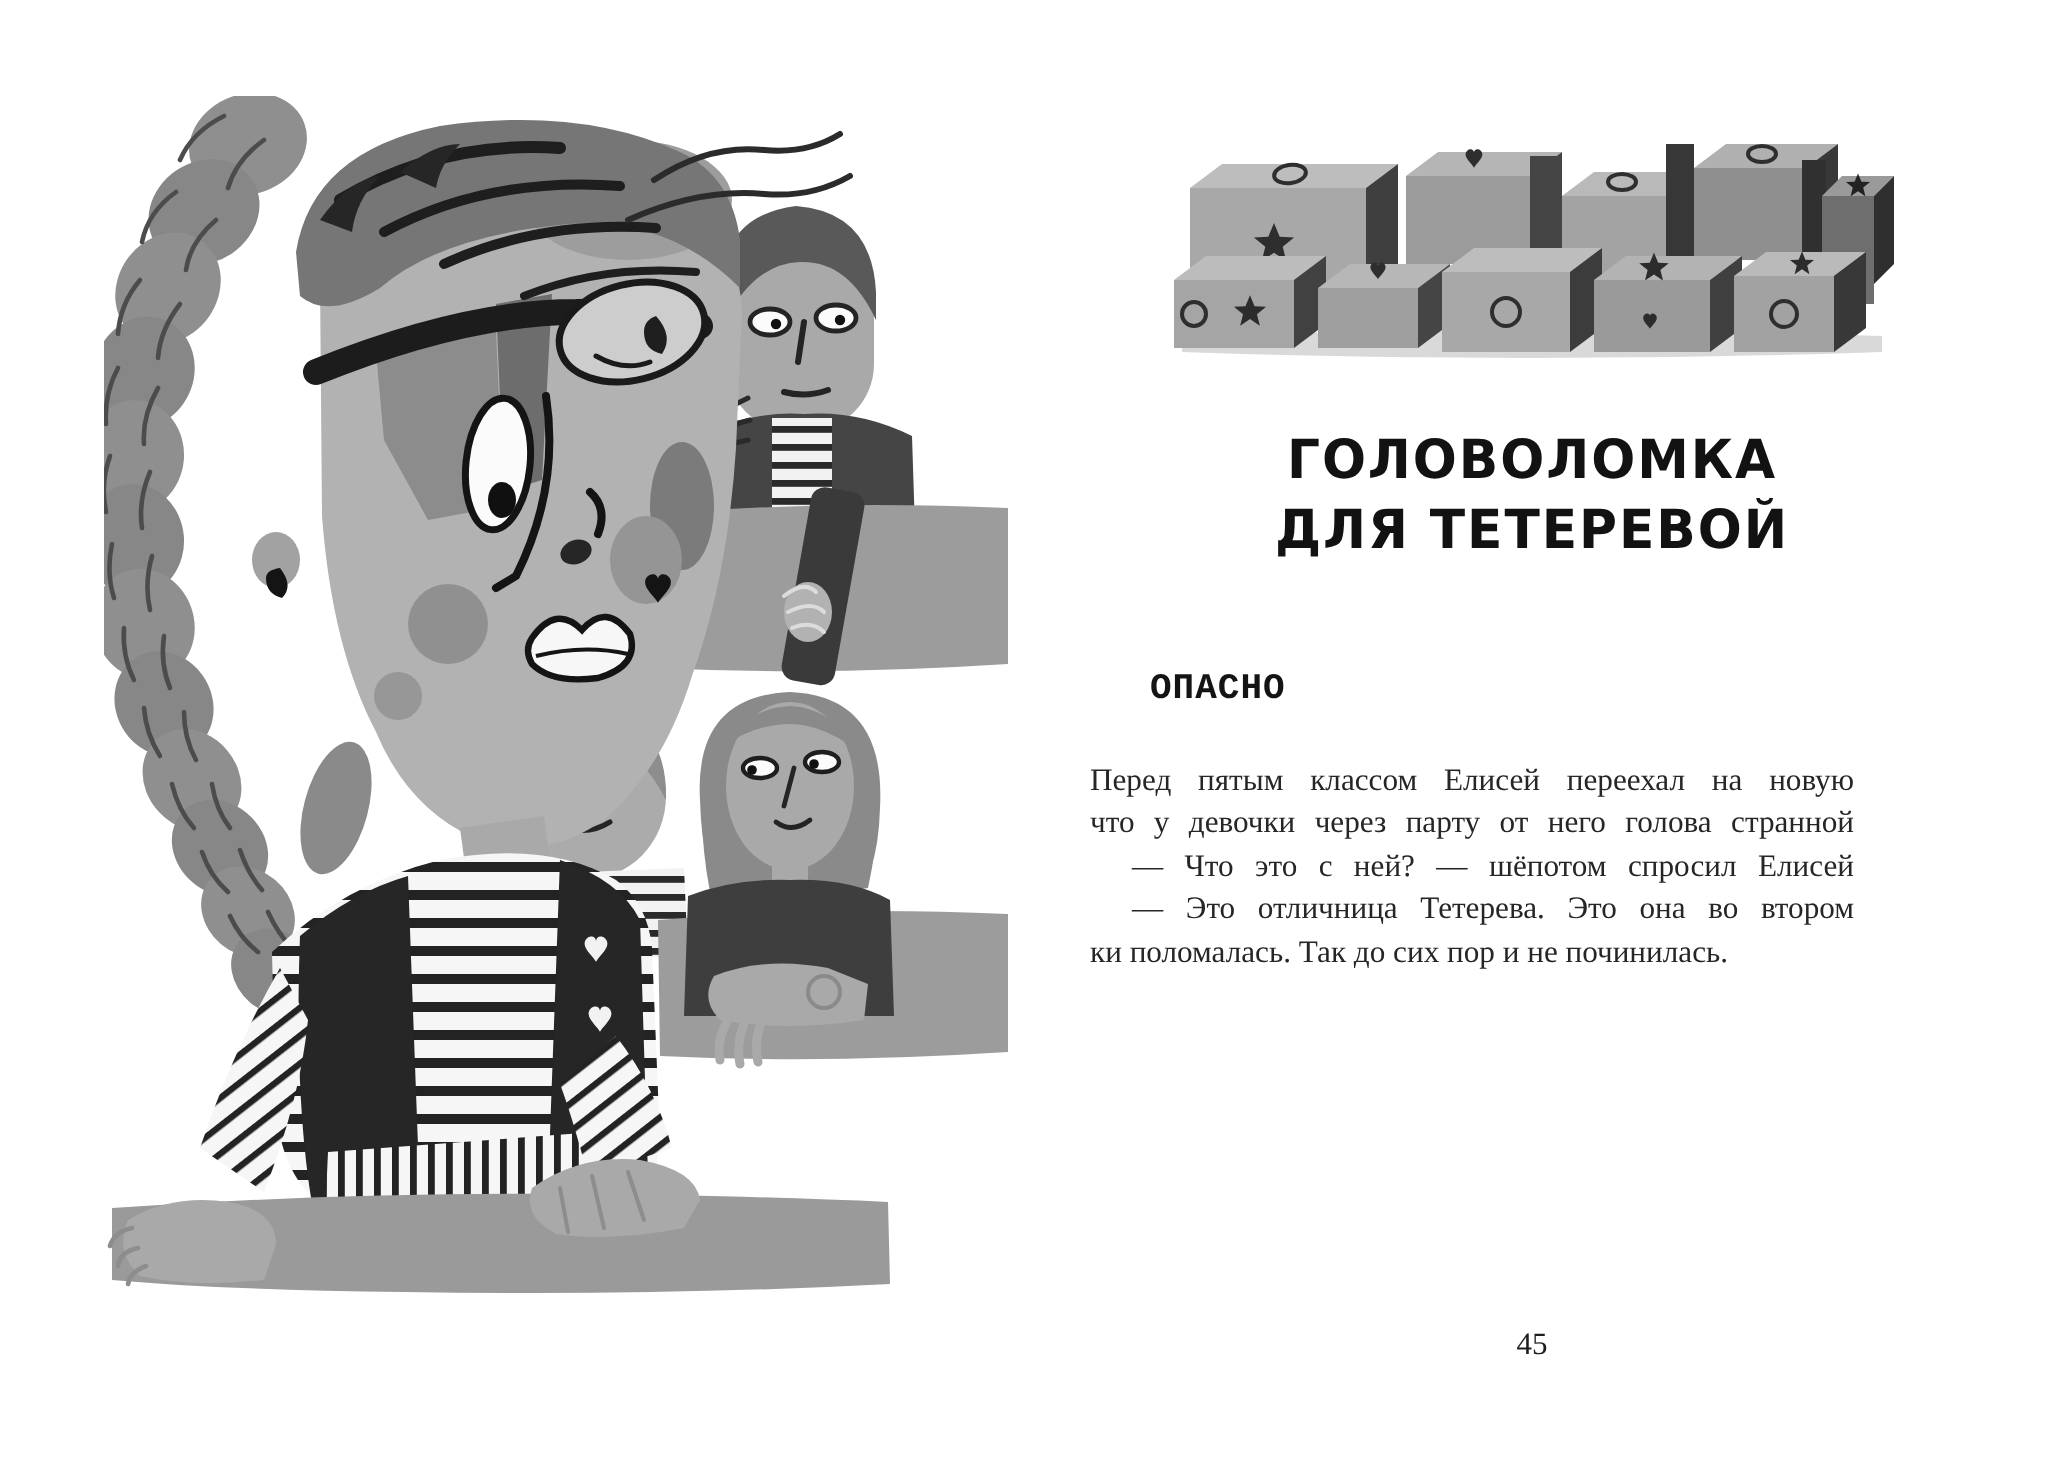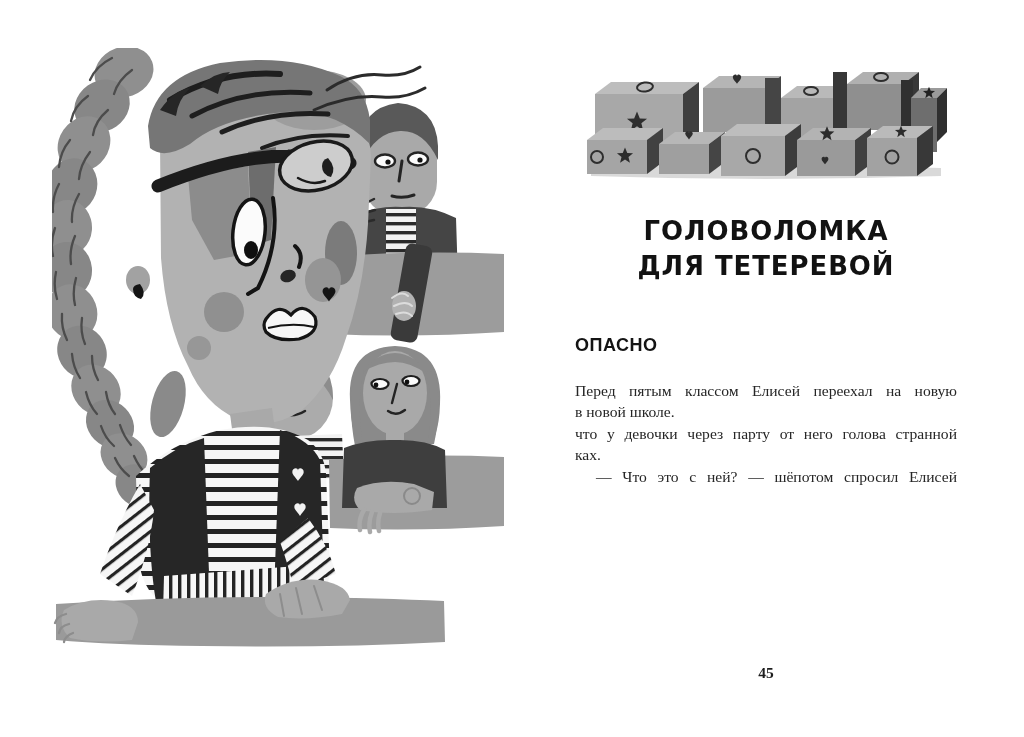--- a/index.html
+++ b/index.html
@@ -14,34 +14,34 @@
   .chapter-title {
     left:575px; top:213px; width:382px;
     text-align:center;
     font-family:"DejaVu Sans", sans-serif;
     font-weight:700; font-size:27px; line-height:35px;
     letter-spacing:1px; color:#121212;
     transform:scaleX(.96);
   }
   .section-heading {
     left:575px; top:335px;
-    font-family:Liberation Sans, sans-serif;
+    font-family:Liberation Mono, monospace;
     font-weight:700; font-size:18px; letter-spacing:.5px;
     color:#141414;
   }
-  .body-text { left:575px; top:380px; width:382px; }
+  .body-text { left:545px; top:380px; width:382px; }
   .bline {
     text-align:justify; height:21.4px; line-height:21.4px;
     overflow:hidden; font-size:15.6px; color:#262626;
   }
   .bline.j::after { content:""; display:inline-block; width:100%; height:0; }
   .bline.ind { text-indent:21px; }
   .page-number {
     left:575px; top:664px; width:382px; text-align:center;
-    font-size:15.5px; color:#1d1d1d;font-weight:bold;
+    font-size:15.5px; color:#1d1d1d;
   }
   svg { display:block; }
 </style>
 </head>
 <body>
 
 <div class="abs" style="left:52px; top:48px;">
 <svg width="463" height="606" viewBox="0 0 463 606">
   <defs>
     <path id="heartL" d="M0,2.6 C-1,0.8 -3.8,-1.4 -3.8,-3.4 C-3.8,-4.9 -2.6,-5.8 -1.5,-5.8 C-0.7,-5.8 0,-5.2 0,-4.3 C0,-5.2 0.7,-5.8 1.5,-5.8 C2.6,-5.8 3.8,-4.9 3.8,-3.4 C3.8,-1.4 1,0.8 0,2.6 Z"></path>
@@ -302,19 +302,19 @@
 
 <div class="abs chapter-title">
   <div>ГОЛОВОЛОМКА</div>
   <div>ДЛЯ ТЕТЕРЕВОЙ</div>
 </div>
 
 <div class="abs section-heading">ОПАСНО</div>
 
 <div class="abs body-text">
   <div class="bline j">Перед пятым классом Елисей переехал на новую</div>
-  <div class="bline">в новой школе.</div>
   <div class="bline j">что у девочки через парту от него голова странной</div>
-  <div class="bline">ках.</div>
   <div class="bline j ind">— Что это с ней? — шёпотом спросил Елисей</div>
+  <div class="bline j ind">— Это отличница Тетерева. Это она во втором</div>
+  <div class="bline">ки поломалась. Так до сих пор и не починилась.</div>
 </div>
 
 <div class="abs page-number">45</div>
 
 </body></html>

